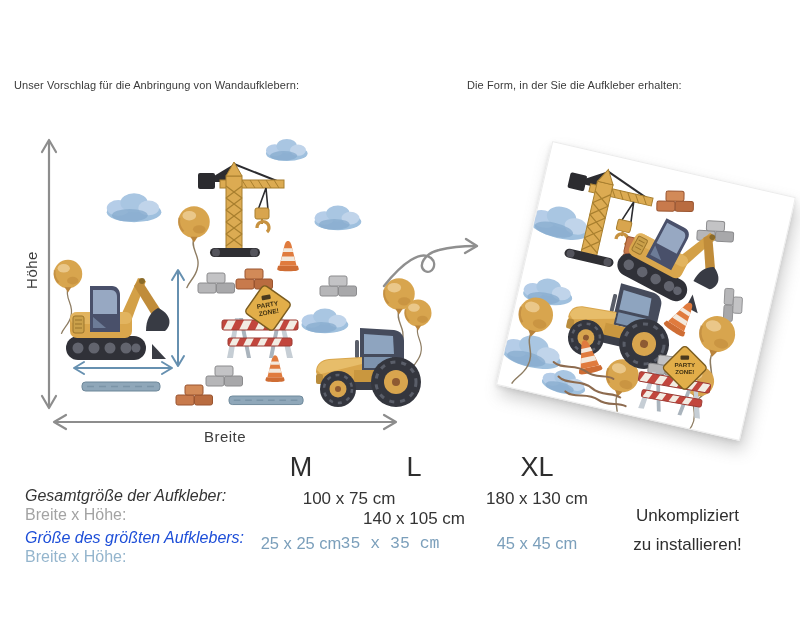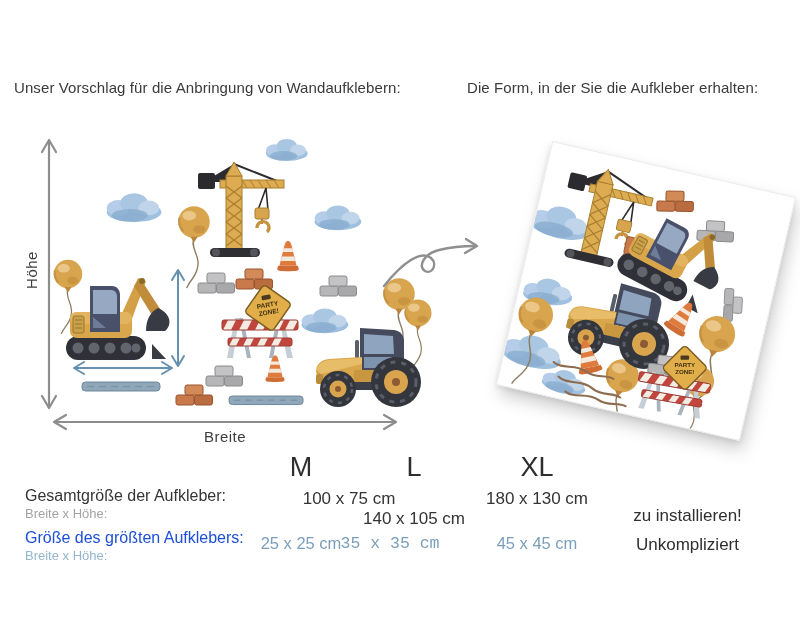--- a/index.html
+++ b/index.html
@@ -1,24 +1,24 @@
 <!DOCTYPE html>
 <html><head>
 <meta charset="utf-8">
 <style>
   html,body{margin:0;padding:0;}
   body{
     width:800px;height:640px;position:relative;background:#ffffff;
     font-family:"Liberation Sans",sans-serif;color:#343434;overflow:hidden;
   }
   .abs{position:absolute;}
-  .heading{font-size:15px;letter-spacing:.1px;color:#3a3a3a;white-space:nowrap;}
+  .heading{font-size:11px;letter-spacing:.1px;color:#3a3a3a;white-space:nowrap;}
   .colhead{font-size:27px;color:#2e2e2e;transform:translateX(-50%);white-space:nowrap;}
-  .rowlabel{font-size:16px;white-space:nowrap;}
-  .sublabel{font-size:13px;white-space:nowrap;}
+  .rowlabel{font-size:16px;white-space:nowrap;font-style:italic;}
+  .sublabel{font-size:16px;white-space:nowrap;}
   .val{font-size:17px;transform:translateX(-50%);white-space:nowrap;}
   .val2{font-size:16.5px;transform:translateX(-50%);white-space:nowrap;color:#7b9fbb;}
   .blue{color:#1d4ed8;}
   .gray{color:#a3a3a3;}
   .bluesub{color:#94b5cd;}
   .note{font-size:17px;text-align:center;line-height:29px;color:#2f2f2f;}
   .sheet{
     left:521px;top:166px;width:248px;height:248px;background:#fff;
     transform:rotate(13deg);border:1px solid #ececec;
     box-shadow:5px 9px 16px rgba(110,110,110,.32), 0 2px 5px rgba(0,0,0,.10);
@@ -261,15 +261,15 @@
 <div class="abs val" style="left:414px;top:489px;margin-top:20px;">140 x 105 cm</div>
 <div class="abs val" style="left:537px;top:489px;text-align:right;">180 x 130 cm</div>
 
 <div class="abs rowlabel blue" style="left:25px;top:529px;">Größe des größten Aufklebers:</div>
 <div class="abs sublabel bluesub" style="left:25px;top:548px;">Breite x Höhe:</div>
 <div class="abs val2" style="left:301px;top:534px;">25 x 25 cm</div>
 <div class="abs val2" style="left:390px;top:534px;font-family:Liberation Mono, monospace;">35 x 35 cm</div>
 <div class="abs val2" style="left:537px;top:534px;">45 x 45 cm</div>
 
 <div class="abs note" style="left:600px;top:501px;width:175px;">
+  <div>Unkompliziert</div>
   <div>zu installieren!</div>
-  <div>Unkompliziert</div>
 </div>
 
 </body></html>

